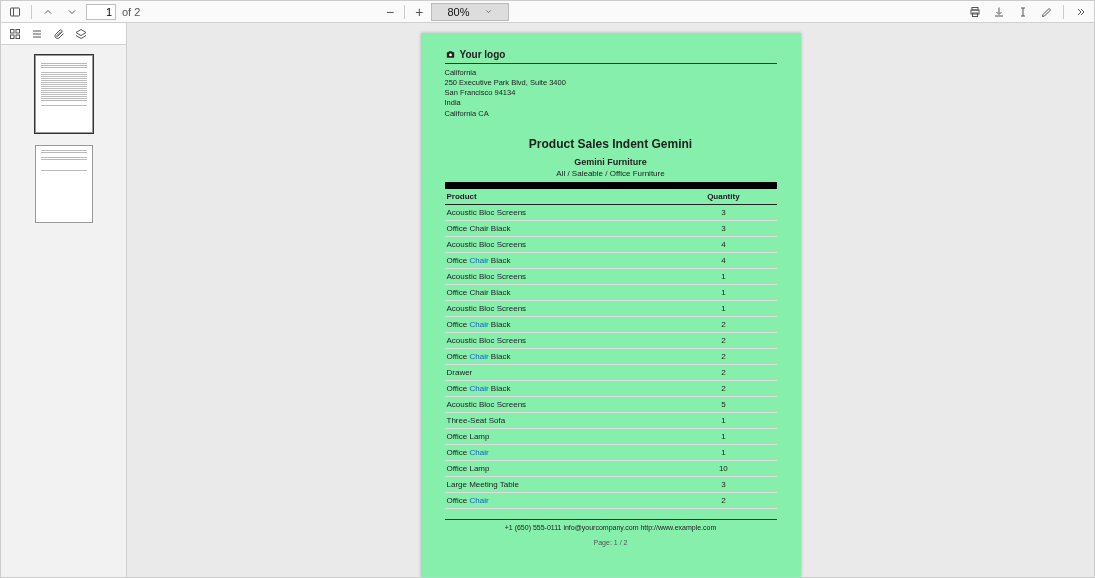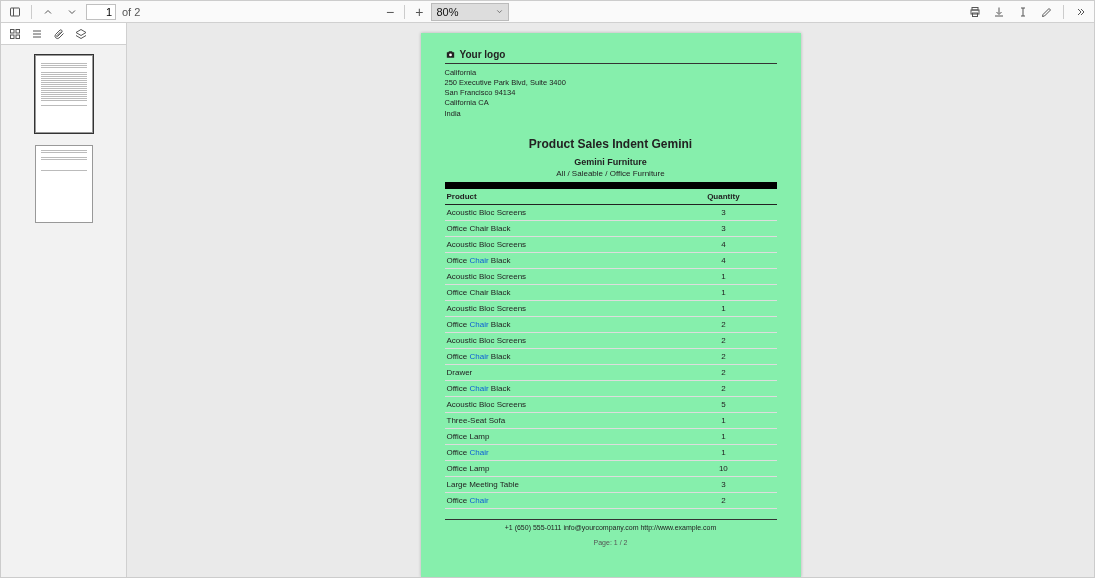--- a/index.html
+++ b/index.html
@@ -46,21 +46,21 @@
   .of-label { color: #555; margin-left: 2px; margin-right: 12px; }
   .center-area {
     margin-left: auto; margin-right: auto;
     display: flex; align-items: center; gap: 4px;
   }
   .zoom-select {
     display: inline-flex; align-items: center; justify-content: space-between;
     width: 78px; height: 18px;
     border: 1px solid #bbb;
     background: #ddd;
-    padding: 0 4px;
+    padding: 0 15px;
     font-size: 11px;
     cursor: pointer;
   }
   .right-area { display: flex; align-items: center; gap: 4px; margin-left: auto; }
   .sep { width:1px; height:14px; background:#ccc; margin:0 2px; }
   .minus-plus { font-size: 14px; color:#555; line-height:1; cursor:pointer; padding:0 4px; }
 
   
   .body-row { flex: 1; display: flex; min-height: 0; }
   .side {
@@ -300,22 +300,22 @@
               <path d="M4 7h3l2-2h6l2 2h3v12H4z"></path>
               <circle cx="12" cy="13" r="3" fill="#fff"></circle>
             </svg>
           <span>Your logo</span>
         </div>
         <hr class="hr">
         <div class="addr">
           <div>California</div>
           <div>250 Executive Park Blvd, Suite 3400</div>
           <div>San Francisco 94134</div>
+          <div>India</div>
           <div>California CA</div>
-          <div>India</div>
         </div>
         <div class="title">Product Sales Indent Gemini</div>
         <div class="sub2">Gemini Furniture</div>
         <div class="sub3">All / Saleable / Office Furniture</div>
         <table class="report">
           <thead>
             <tr>
               <th style="width:68%">Product</th>
               <th class="qty">Quantity</th>
             </tr>

